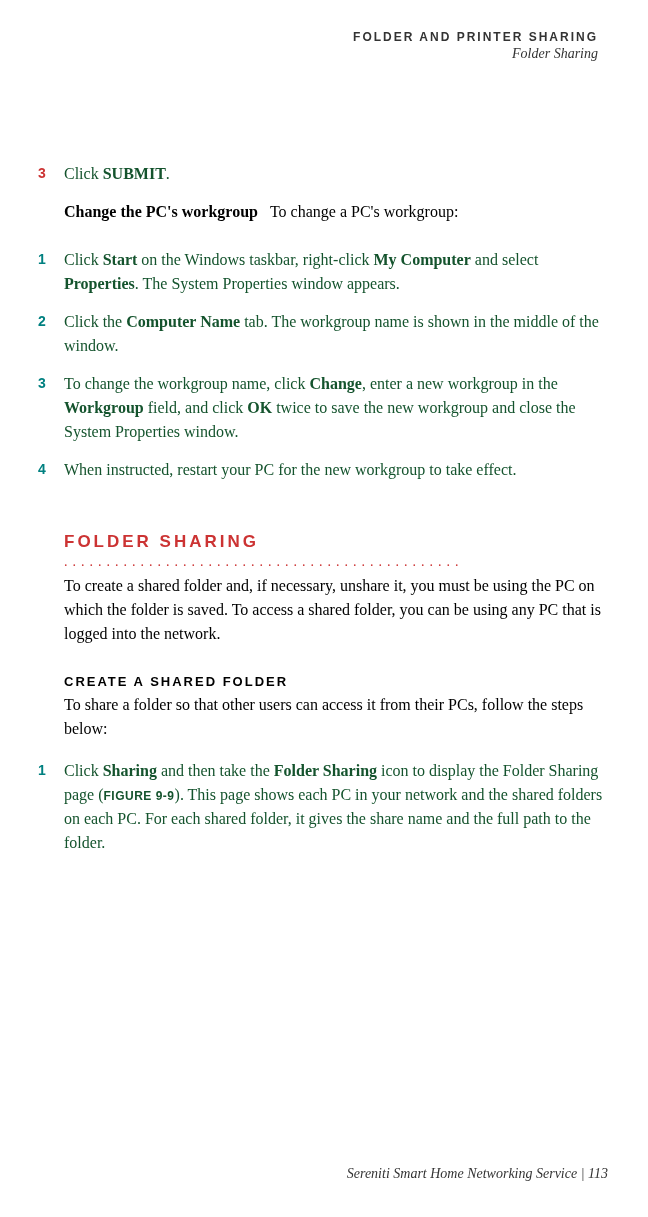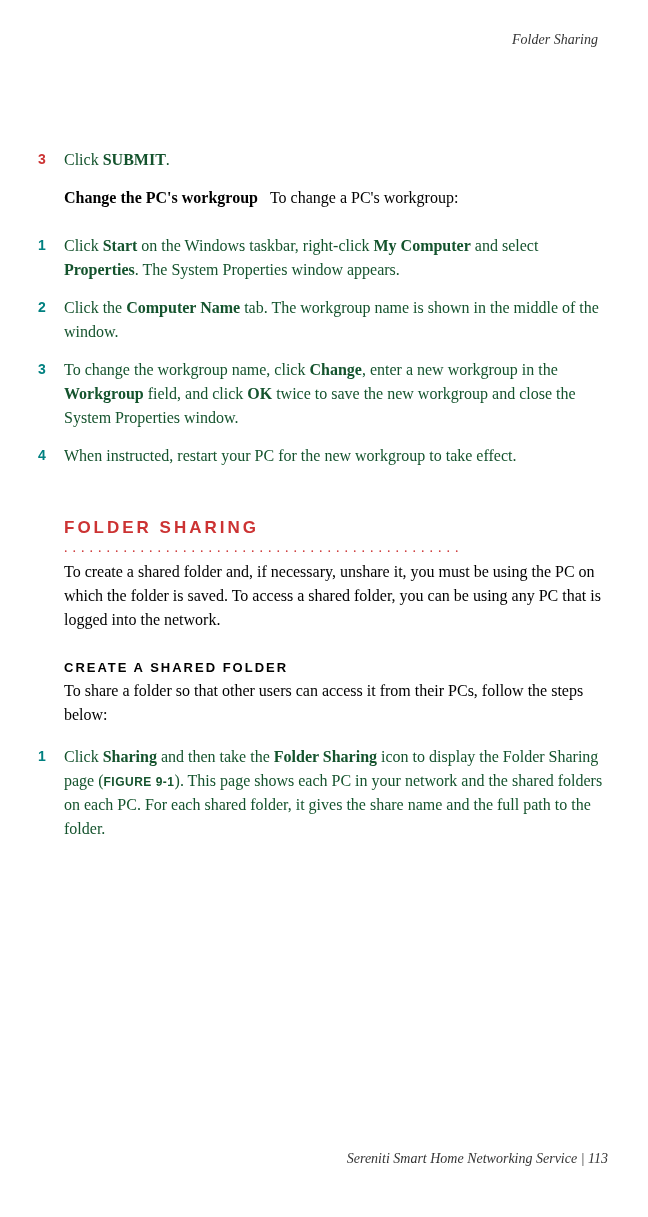--- a/index.html
+++ b/index.html
@@ -110,31 +110,32 @@
       margin-bottom: 18px;
     }
     .figure-ref {
       font-size: 12px;
       font-weight: bold;
       font-family: Arial, sans-serif;
       letter-spacing: 0.5px;
     }
     .footer {
       position: absolute;
-      bottom: 50px;
+      bottom: 35px;
       right: 40px;
       font-size: 14px;
       font-style: italic;
       color: #333;
     }
   </style>
 </head>
 <body>
 
 <div class="header">
+  <div class="header-line1">FOLDER AND PRINTER SHARING</div>
   <div class="header-line2">Folder Sharing</div>
 </div>
 
 <div class="content">
 
   <div class="step">
     <div class="step-num red">3</div>
     <div class="step-text">
       <span>Click </span><span class="bold">SUBMIT</span><span>.</span>
     </div>
@@ -175,19 +176,19 @@
   <div class="section-heading">FOLDER SHARING</div>
   <div class="dots">...............................................</div>
   <div class="section-intro">To create a shared folder and, if necessary, unshare it, you must be using the PC on which the folder is saved. To access a shared folder, you can be using any PC that is logged into the network.</div>
 
   <div class="subsection-heading">CREATE A SHARED FOLDER</div>
   <div class="subsection-intro">To share a folder so that other users can access it from their PCs, follow the steps below:</div>
 
   <div class="step">
     <div class="step-num teal">1</div>
     <div class="step-text">
-      <span>Click </span><span class="bold">Sharing</span><span> and then take the </span><span class="bold">Folder Sharing</span><span> icon to display the Folder Sharing page (</span><span class="figure-ref">FIGURE 9-1</span><span>). This page shows each PC in your network and the shared folders on each PC. For each shared folder, it gives the share name and the full path to the folder.</span>
+      <span>Click </span><span class="bold">Sharing</span><span> and then take the </span><span class="bold">Folder Sharing</span><span> icon to display the Folder Sharing page (</span><span class="figure-ref">FIGURE 9-9</span><span>). This page shows each PC in your network and the shared folders on each PC. For each shared folder, it gives the share name and the full path to the folder.</span>
     </div>
   </div>
 
 </div>
 
 <div class="footer">Sereniti Smart Home Networking Service | 113</div>
 
 </body></html>

